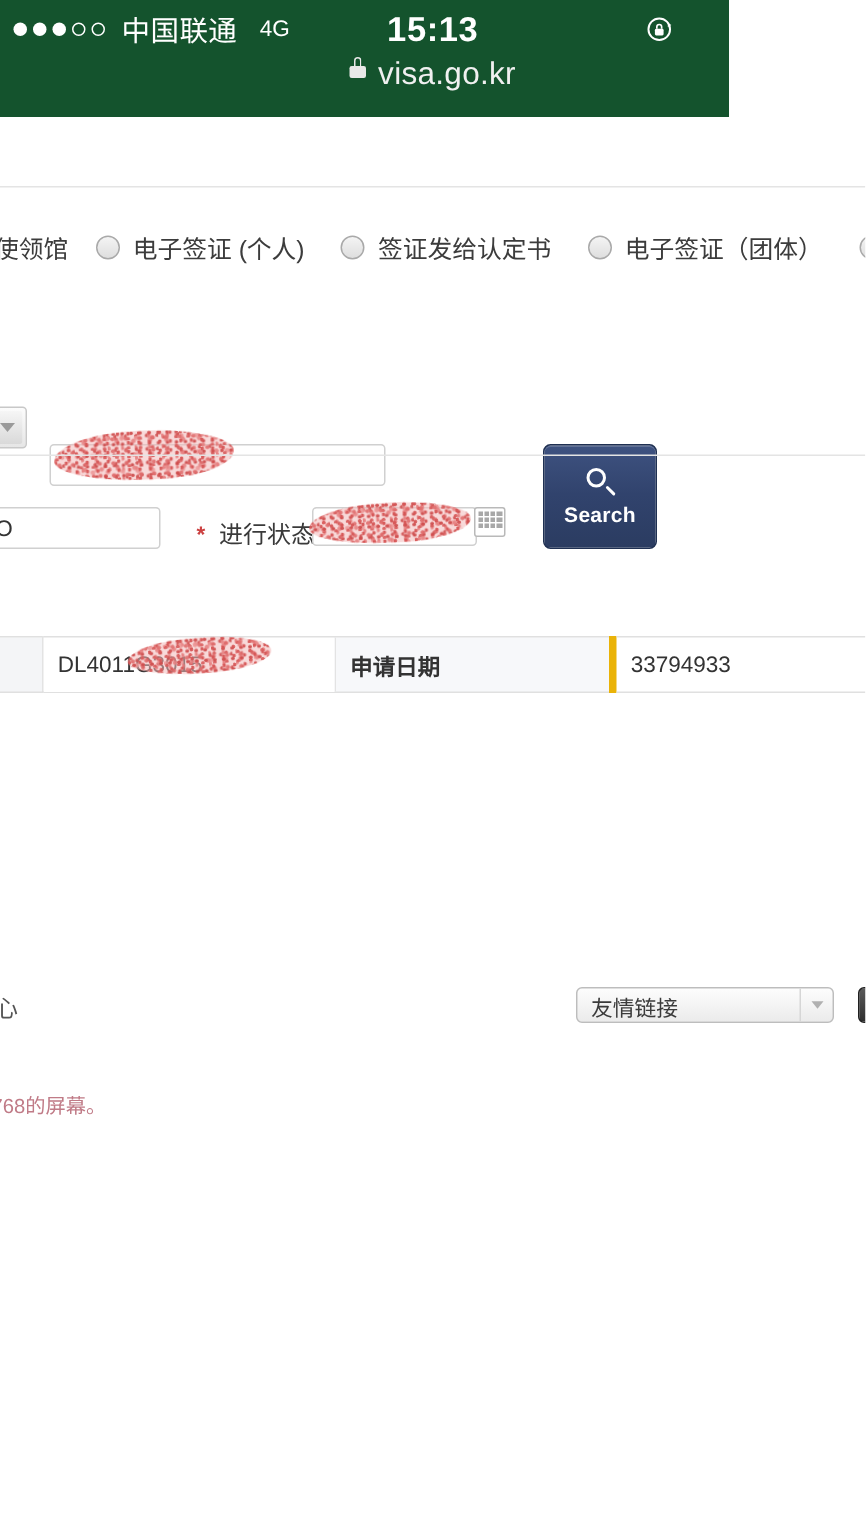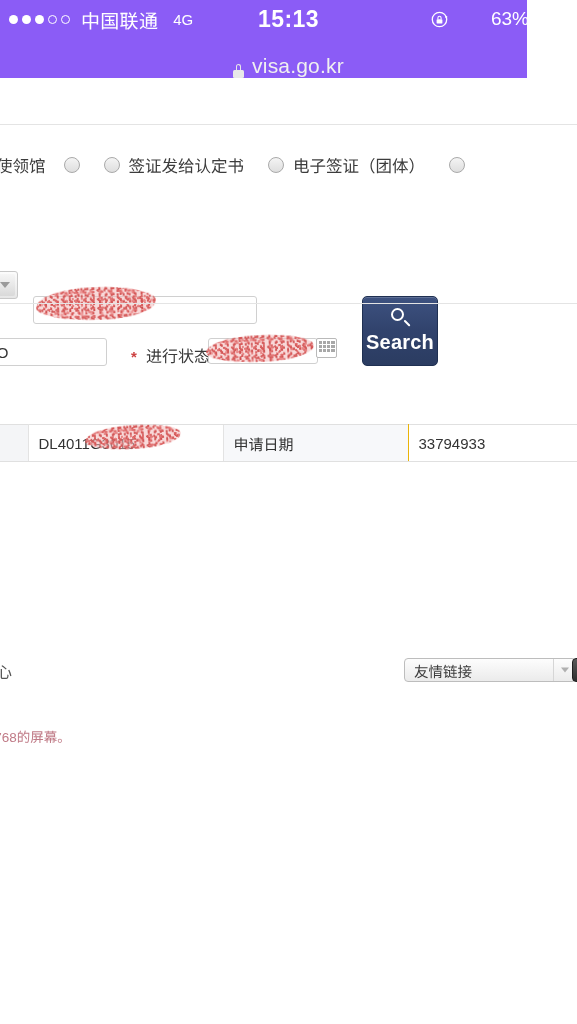--- a/index.html
+++ b/index.html
@@ -15,23 +15,23 @@
     position: relative;
     overflow: hidden;
     font-family: "Liberation Sans", "DejaVu Sans", sans-serif;
     -webkit-font-smoothing: antialiased;
   }
 
   
   .browser-chrome {
     position: absolute;
     top: 0; left: 0;
-    width: 527px;
+    width: 486px;
     height: 78px;
-    background: #8b5cf6;
+    background: #14532d;
     color: #ffffff;
   }
 
   
   .status-bar {
     position: absolute;
     top: 0; left: 0;
     width: 577px;
     height: 38px;
     display: flex;
@@ -116,21 +116,21 @@
     border-radius: 0 2px 2px 0;
   }
 
   
   .url-bar {
     position: absolute;
     top: 38px; left: 0;
     width: 577px;
     height: 40px;
     display: flex;
-    align-items: flex-end;
+    align-items: flex-start;
     justify-content: center;
     gap: 8px;
   }
   .lock-icon {
     width: 11px; height: 14px;
     position: relative;
     flex: none;
   }
   .lock-body {
     position: absolute;
@@ -374,21 +374,21 @@
   }
   .magnifier .handle {
     position: absolute;
     right: 1px; bottom: 0px;
     width: 2.3px; height: 8px;
     background: #ffffff;
     transform: rotate(-45deg);
     border-radius: 1px;
   }
   .search-text {
-    font-size: 20px;
+    font-size: 14px;
     font-weight: bold;
     letter-spacing: 0.2px;
     color: #ffffff;
   }
 
   
   .result-table {
     position: absolute;
     top: 346px;
     left: 0;
@@ -404,34 +404,34 @@
     color: #333333;
     vertical-align: middle;
   }
   .col-gutter {
     width: 28px;
     background: #f4f5f7;
     border-right: 1px solid #e3e3e3;
     padding: 0 !important;
   }
   .col-value-a { width: 195px; background: #ffffff; position: relative; }
-  .col-label   { width: 185px; background: #f7f8fa; font-weight: normal; color: #2e2e2e; border-left: 1px solid #e3e3e3; border-right: 1px solid #eab308;}
+  .col-label   { width: 185px; background: #f7f8fa; font-weight: bold; color: #2e2e2e; border-left: 1px solid #e3e3e3; border-right: 5px solid #eab308;}
   .col-value-b { background: #ffffff; }
 
   
   .footer-text {
     position: absolute;
     left: -20px; top: 581px;
     font-size: 16px;
     color: #555555;
     white-space: nowrap;
   }
   .footer-select {
     position: absolute;
-    left: 404px; top: 580px;
+    left: 384px; top: 580px;
     width: 172px; height: 24px;
     border: 1px solid #bdbdbd;
     border-radius: 4px;
     background: linear-gradient(180deg, #fdfdfd 0%, #ebebeb 100%);
     display: flex;
     align-items: center;
     cursor: pointer;
   }
   .footer-select .fs-label {
     font-size: 14.5px;
@@ -515,20 +515,21 @@
 
 <div class="page">
 
   <div class="hr-line" style="top:46px"></div>
 
   <div class="radio-row">
     <span class="radio-partial-label">使领馆</span>
 
     <label class="radio-option">
       <span class="radio-circle"></span>
+      <span class="radio-label">电子签证 (个人)</span>
     </label>
 
     <label class="radio-option">
       <span class="radio-circle"></span>
       <span class="radio-label">签证发给认定书</span>
     </label>
 
     <label class="radio-option">
       <span class="radio-circle"></span>
       <span class="radio-label">电子签证（团体）</span>

